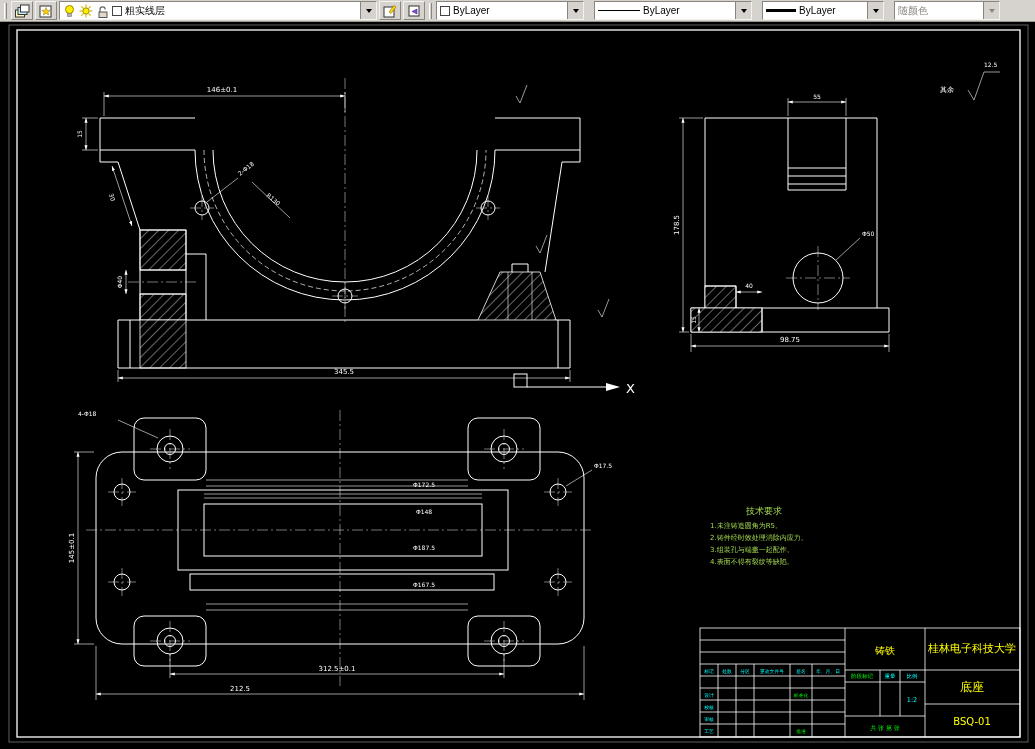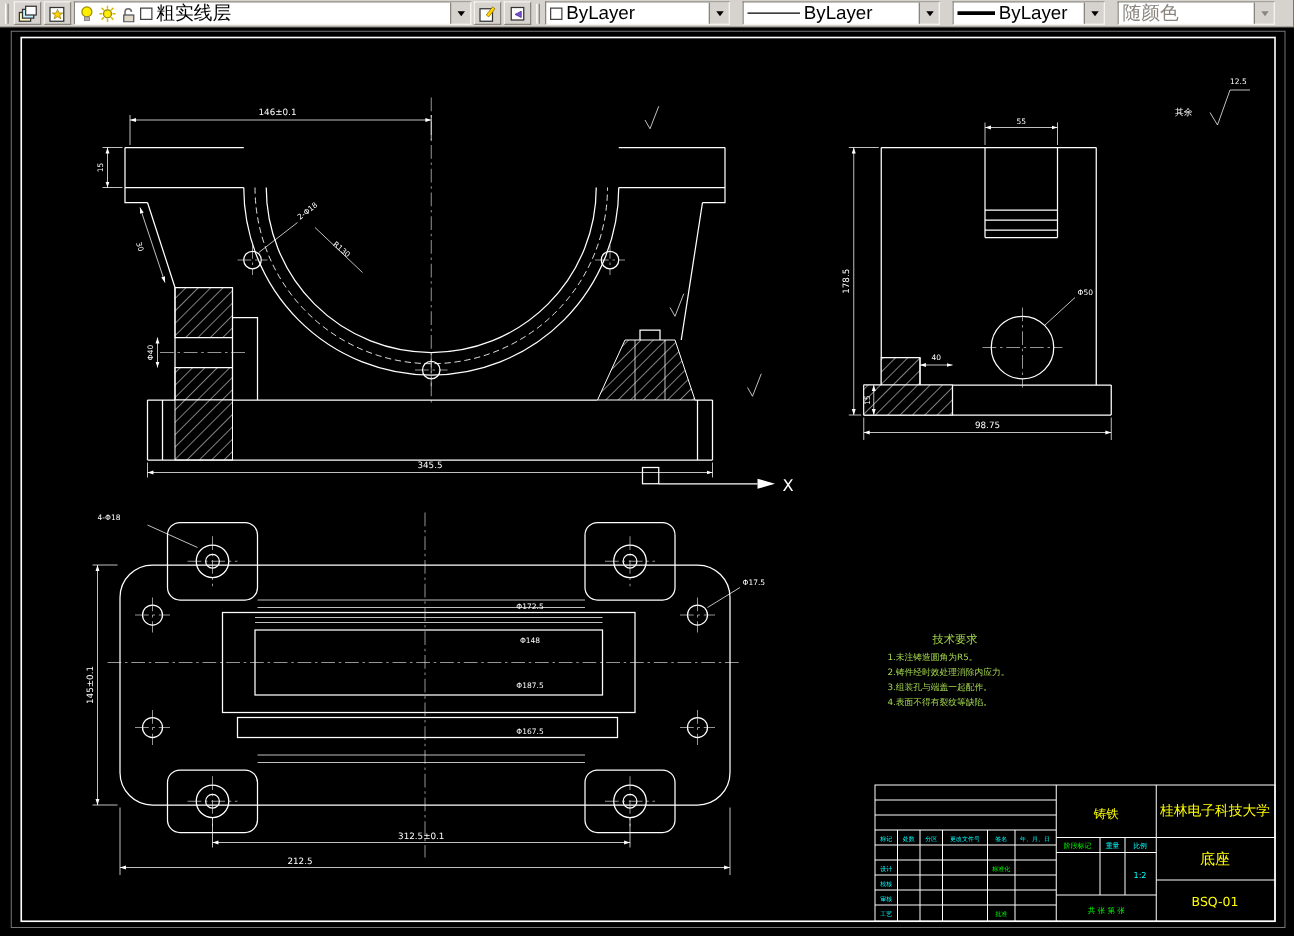--- a/index.html
+++ b/index.html
@@ -8,21 +8,21 @@
   .app { width:1035px; height:749px; display:flex; flex-direction:column; }
 
   
   .toolbar { height:22px; background:#d6d3ce; border-bottom:1px solid #9a968f;
     display:flex; align-items:center; gap:2px; padding:1px 2px; flex:0 0 auto; }
   .grip { width:3px; height:16px; border-left:1px solid #fff; border-right:1px solid #8a867f; margin:0 2px; }
   .tbtn { width:22px; height:19px; background:#d6d3ce; border:1px solid #d6d3ce;
     border-top-color:#f4f2ee; border-left-color:#f4f2ee; border-right-color:#8a867f; border-bottom-color:#8a867f;
     display:flex; align-items:center; justify-content:center; padding:0; }
   .combo { height:19px; background:#fff; border:1px solid; border-color:#8a867f #f4f2ee #f4f2ee #8a867f;
-    display:flex; align-items:center; font-size:15px; color:#000; }
+    display:flex; align-items:center; font-size:10px; color:#000; }
   .combo .inner { display:flex; align-items:center; gap:3px; padding:0 3px; flex:1 1 auto; overflow:hidden; white-space:nowrap; }
   .combo .drop { width:16px; height:17px; background:#d6d3ce; border-left:1px solid #8a867f;
     display:flex; align-items:center; justify-content:center; flex:0 0 auto; }
   .tri { width:0; height:0; border-left:3.5px solid transparent; border-right:3.5px solid transparent; border-top:4px solid #000; }
   .tri.dis { border-top-color:#8a867f; }
   .swatch { width:10px; height:10px; background:#fff; border:1px solid #444; flex:0 0 auto; }
   .linesample { width:42px; height:1px; background:#000; flex:0 0 auto; }
   .weightsample { width:30px; height:3px; background:#000; flex:0 0 auto; }
   .disabled-text { color:#8a867f; }
 
@@ -133,21 +133,21 @@
     <div class="combo" style="width:122px; margin-left:8px">
       <div class="inner">
         <span class="weightsample"></span>
         <span>ByLayer</span>
       </div>
       <div class="drop">
           <span class="tri"></span>
         </div>
     </div>
 
-    <div class="combo" style="width:126px; margin-left:8px">
+    <div class="combo" style="width:106px; margin-left:8px">
       <div class="inner">
         <span class="disabled-text">随颜色</span>
       </div>
       <div class="drop">
           <span class="tri dis"></span>
         </div>
     </div>
   </div>
 
   <div class="canvas">

